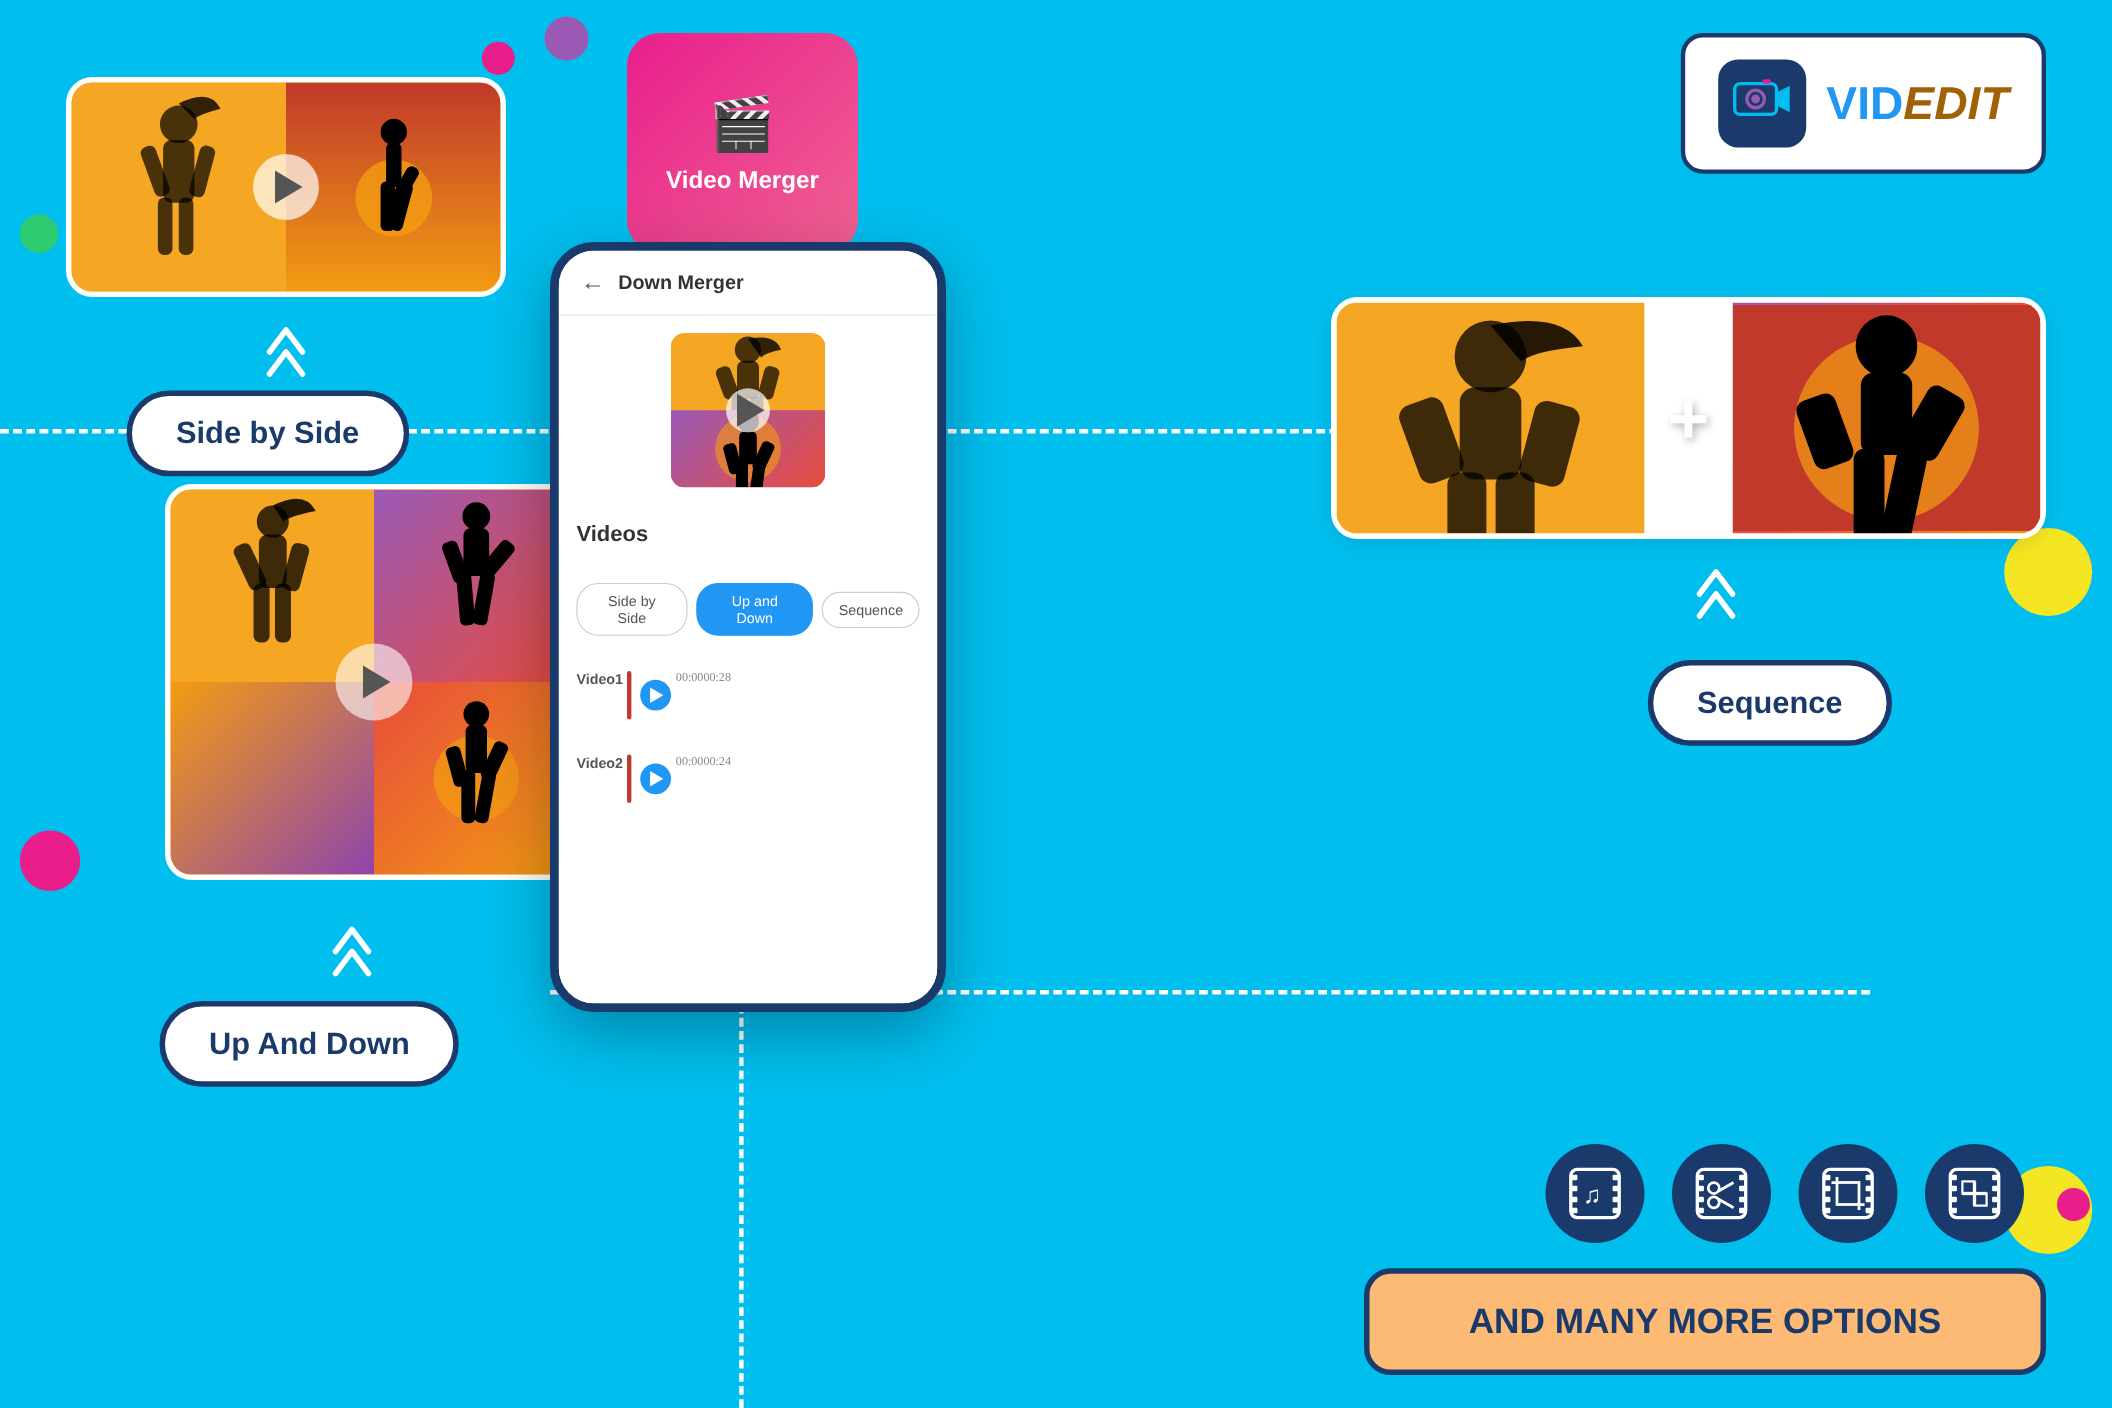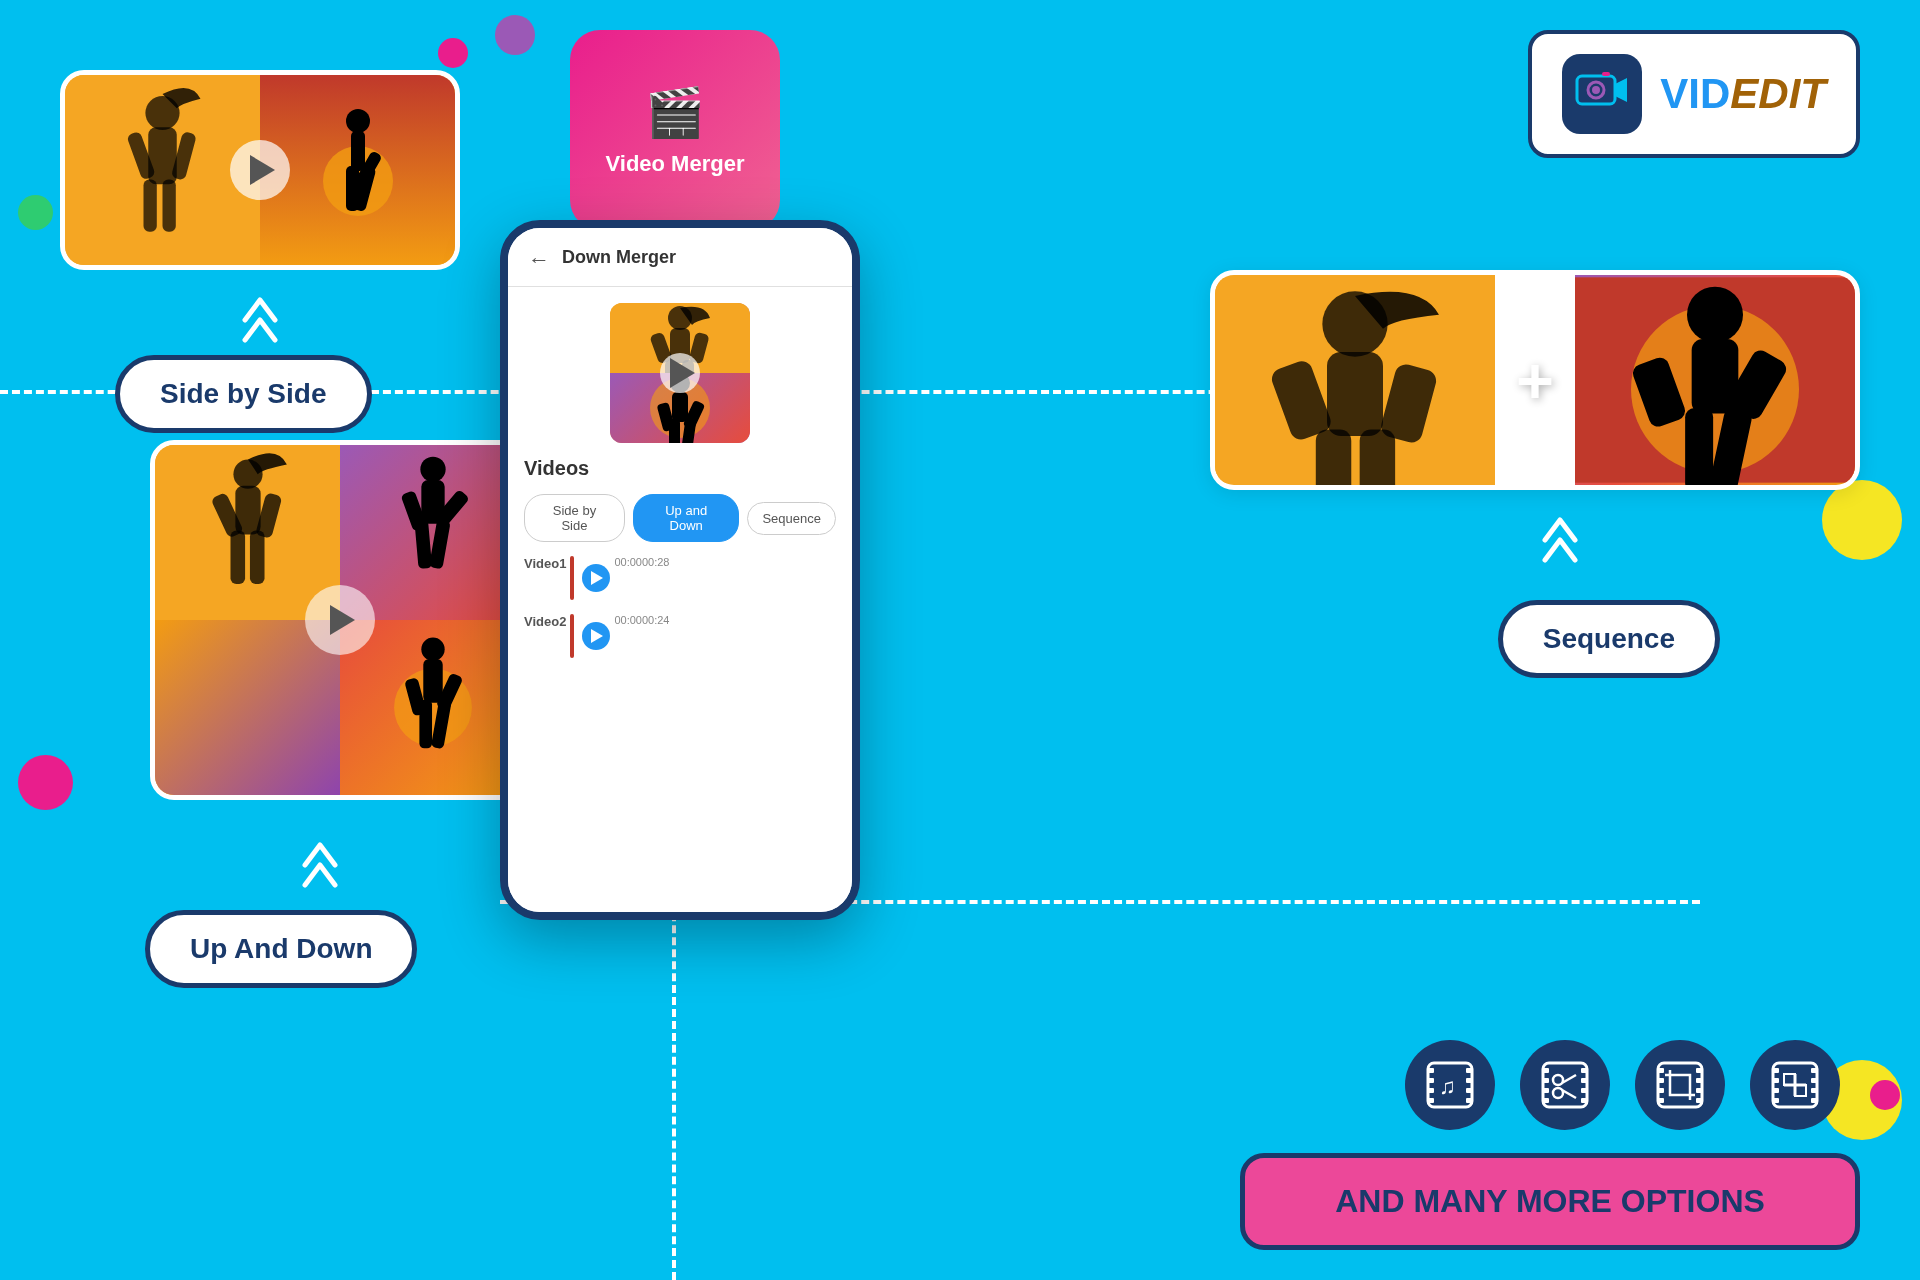--- a/index.html
+++ b/index.html
@@ -176,21 +176,21 @@
       color: #333;
     }
 
     .phone-content {
       flex: 1;
       background: white;
       padding: 16px;
       overflow-y: auto;
       display: flex;
       flex-direction: column;
-      gap: 14px;
+      gap: 32px;
     }
 
     .phone-preview {
       width: 140px;
       height: 140px;
       background: linear-gradient(135deg, #f5a623, #9b59b6);
       border-radius: 12px;
       margin: 0 auto;
       display: flex;
       align-items: center;
@@ -345,20 +345,21 @@
       border-bottom: 7px solid transparent;
       border-left: 12px solid white;
       margin-left: 2px;
     }
 
     .time-row {
       display: flex;
       justify-content: space-between;
       font-size: 11px;
       color: #888;
+      font-family: Liberation Serif, serif;
     }
 
     .merge-btn {
       background: #2196F3;
       color: white;
       border: none;
       border-radius: 8px;
       padding: 16px;
       font-size: 16px;
       font-weight: 700;
@@ -431,21 +432,21 @@
       font-size: 36px;
       color: white;
     }
 
     
     .more-options-banner {
       position: absolute;
       bottom: 30px;
       right: 60px;
       width: 620px;
-      background: #ec4899;
+      background: #fdba74;
       border-radius: 24px;
       border: 5px solid #1a3a6b;
       padding: 25px 40px;
       text-align: center;
     }
 
     .more-options-banner .text1 {
       font-size: 32px;
       font-weight: 900;
       color: #1a3a6b;

